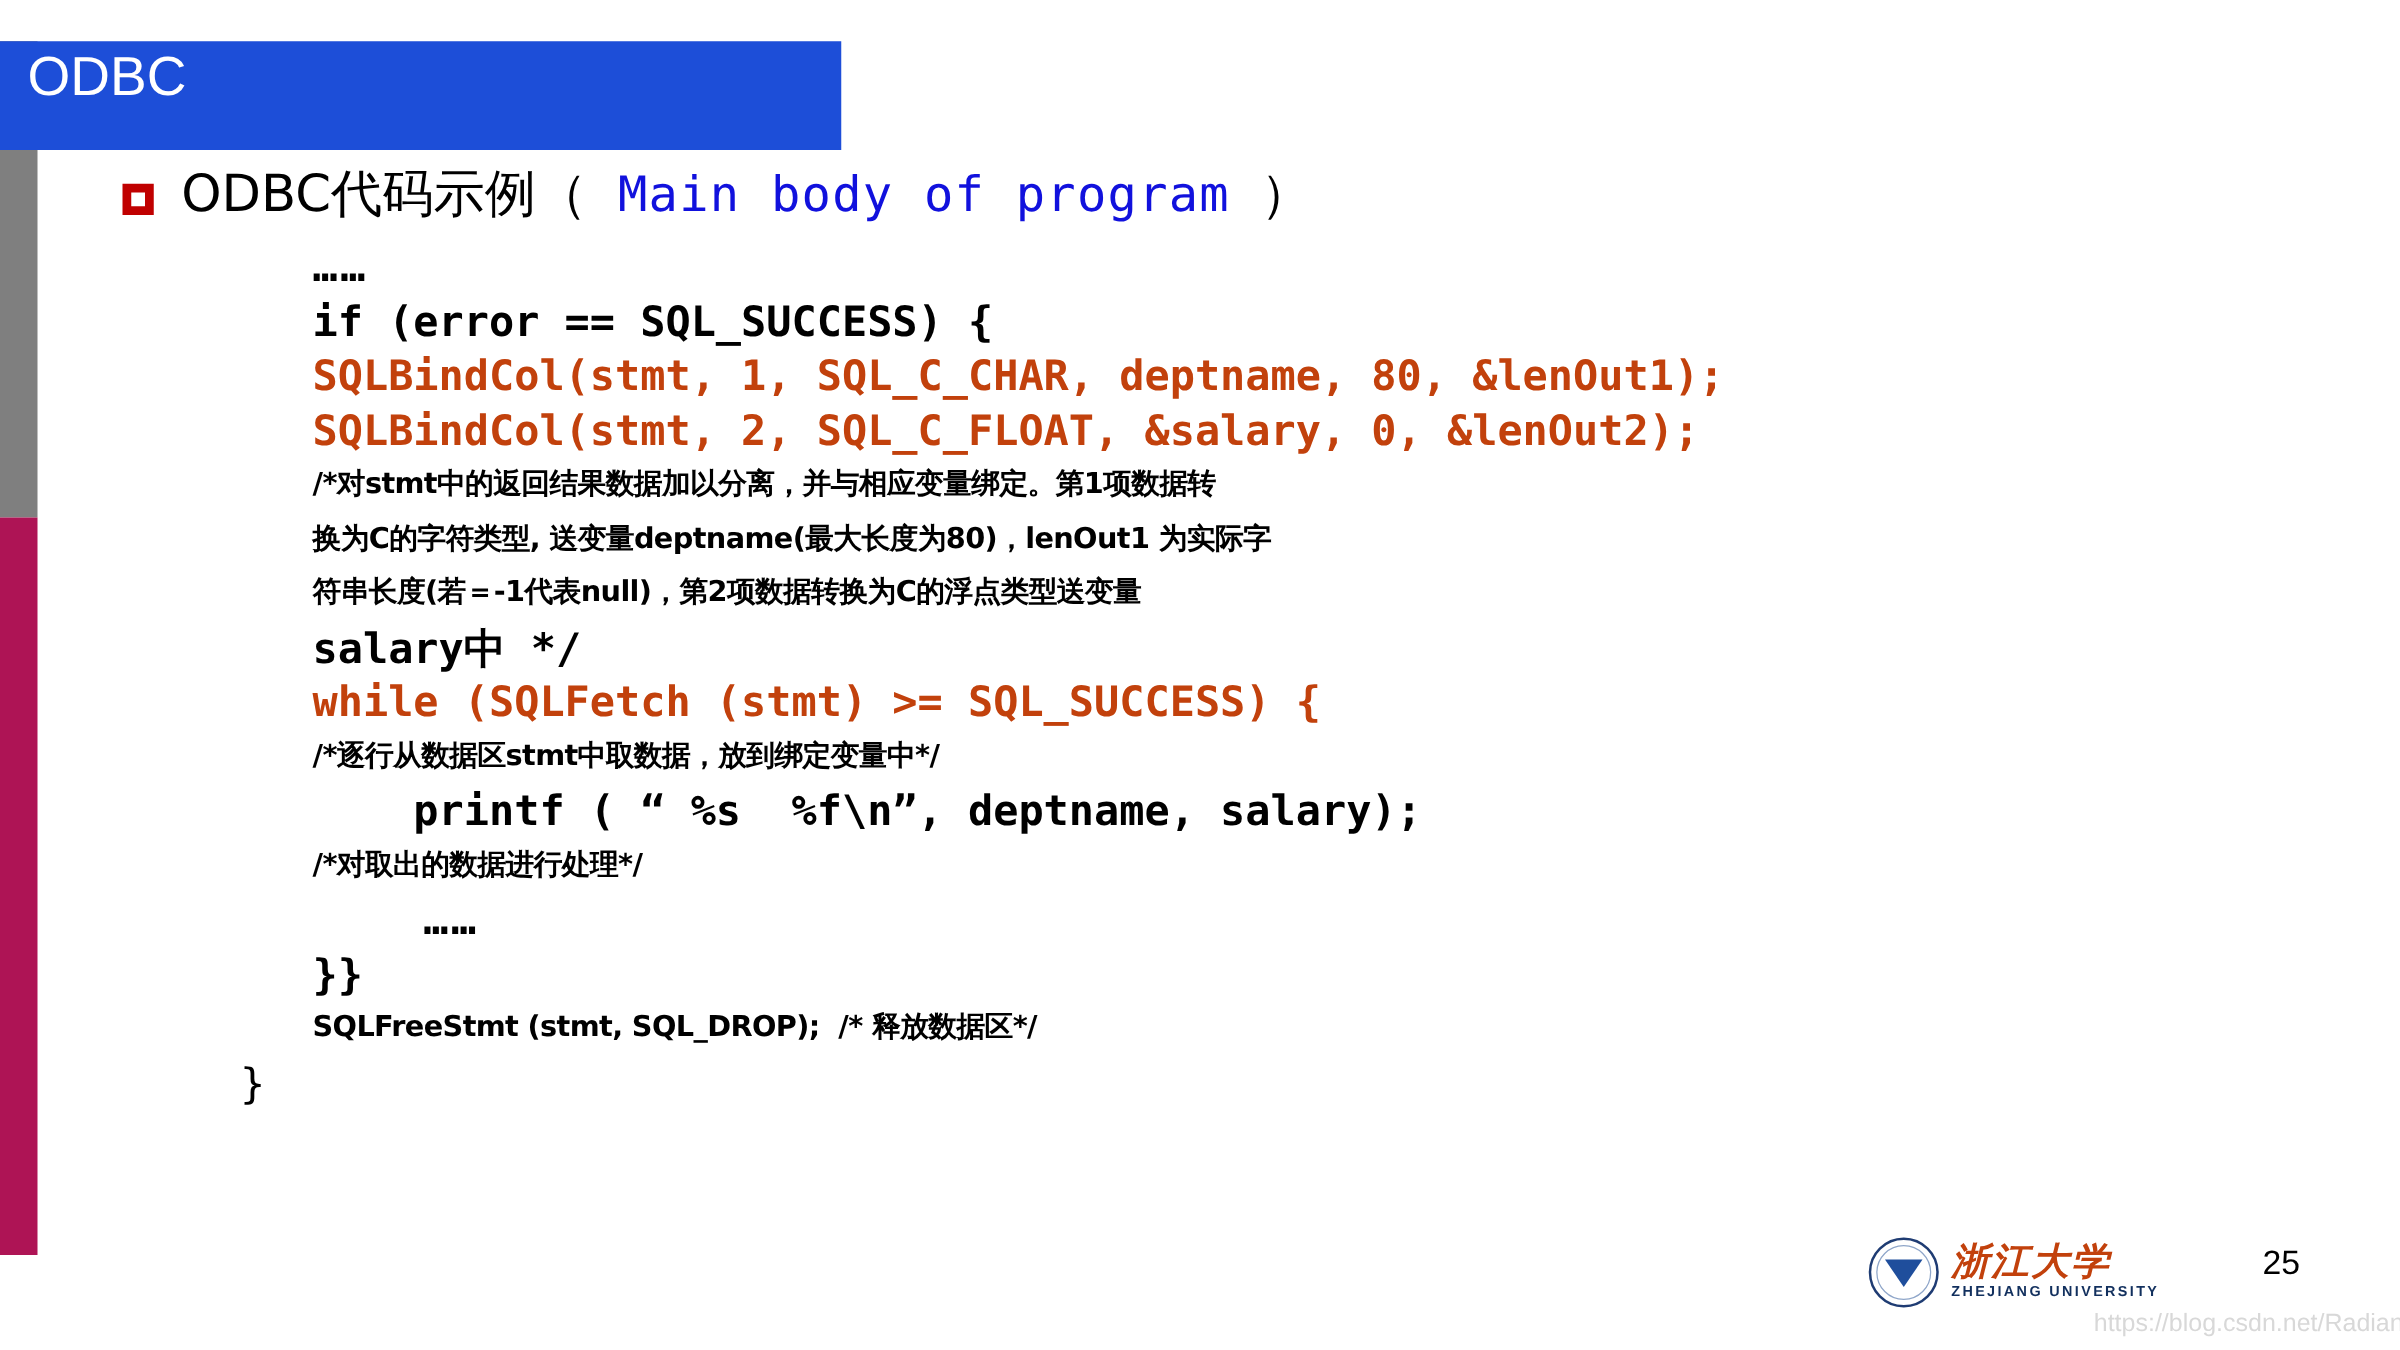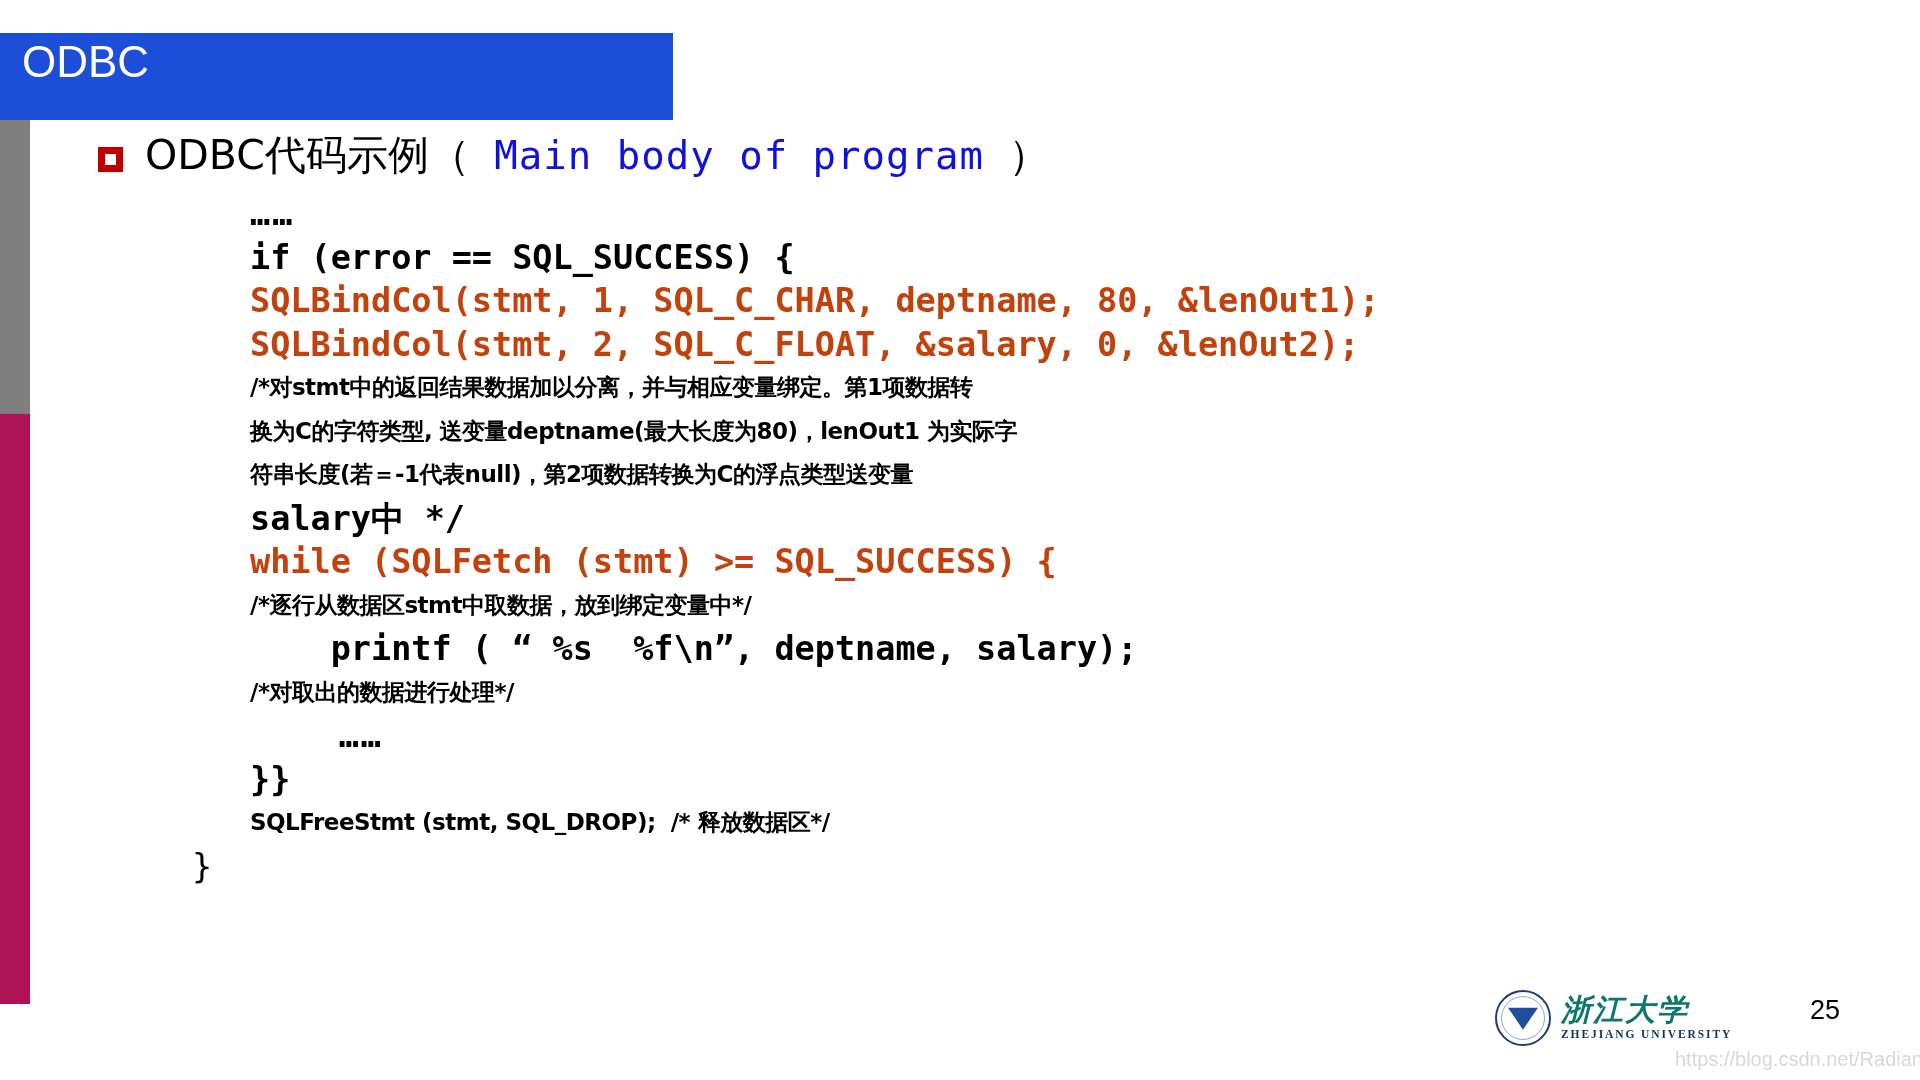--- a/index.html
+++ b/index.html
@@ -171,26 +171,26 @@
     margin-left: 10px;
     display: flex;
     flex-direction: column;
     justify-content: center;
   }
   #logo-cn {
     font-family: "DejaVu Serif", serif;
     font-weight: bold;
     font-style: italic;
     font-size: 30px;
-    color: #0f766e;
+    color: #c2410c;
     letter-spacing: 2px;
     line-height: 1;
   }
   #logo-en {
-    font-family: Liberation Serif, serif;
+    font-family: Liberation Sans, sans-serif;
     font-weight: bold;
     font-size: 11.5px;
     color: #12305e;
     letter-spacing: 1.9px;
     line-height: 1;
     margin-top: 4px;
   }
   #page-number {
     position: absolute;
     left: 1810px;

